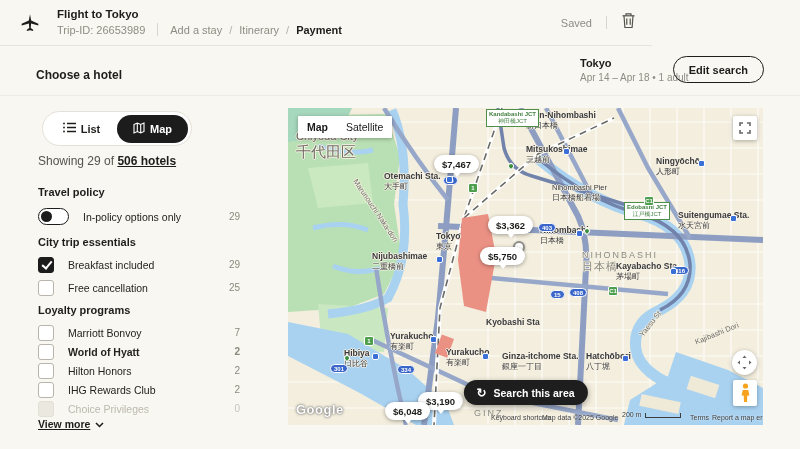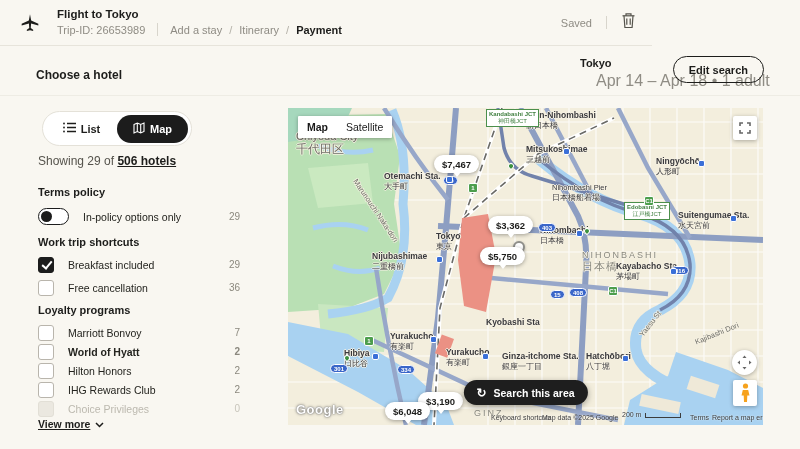--- a/index.html
+++ b/index.html
@@ -17,21 +17,21 @@
   .crumb.active { color:#1d1d1b; font-weight:700; }
   .crumb-sep { color:#b4b1a8; margin:0 7px; }
   .topbar-right { position:absolute; right:16px; top:12px; display:flex; align-items:center; }
   .saved { font-size:11px; color:#8f8c84; }
 
   
   .subbar { position:absolute; top:46px; left:0; width:800px; height:50px; border-bottom:1px solid #eeece4; }
   .page-title { position:absolute; left:36px; top:22px; font-size:12px; font-weight:700; }
   .dest-block { position:absolute; left:580px; top:11px; }
   .dest-name { font-size:11px; font-weight:700; }
-  .dest-dates { font-size:16px; color:#8f8c84; margin-top:3px;margin-left:16px; }
+  .dest-dates { font-size:10px; color:#8f8c84; margin-top:3px; }
   .edit-btn { position:absolute; right:36px; top:10px; height:27px; padding:0 15px; border:1.5px solid #1d1d1b; border-radius:16px; background:transparent; font-family:inherit; font-size:11px; font-weight:700; color:#1d1d1b; display:flex; align-items:center; cursor:pointer; }
 
   
   .sidebar { position:absolute; left:38px; top:108px; width:202px; height:330px; }
   .view-toggle { position:absolute; left:4px; top:3px; width:150px; height:35px; background:#fff; border:1px solid #e4e1d8; border-radius:20px; display:flex; align-items:center; padding:3px; }
   .seg { flex:1; height:28px; display:flex; align-items:center; justify-content:center; gap:5px; font-size:11px; font-weight:700; cursor:pointer; border-radius:15px; }
   .seg-list .seg-label { }
   .seg-map { background:#1c1c1c; color:#fff; }
   .results { position:absolute; left:0; top:46px; font-size:12px; color:#55534c; }
   .results a { color:#1d1d1b; font-weight:600; text-decoration:underline; cursor:pointer; }
@@ -48,21 +48,21 @@
   .frow.disabled .lbl { color:#bcb9af; }
   .frow.disabled .cnt { color:#c8c5bb; }
   .view-more { position:absolute; left:0; top:310px; font-size:10.5px; font-weight:700; text-decoration:underline; cursor:pointer; display:flex; align-items:center; gap:5px; }
 
   
   .map { position:absolute; left:288px; top:108px; width:475px; height:317px; overflow:hidden; background:#f3eedd; }
   .map svg.bg { position:absolute; left:0; top:0; }
   .mlabel { position:absolute; font-size:8.5px; font-weight:700; color:#3a3a3e; line-height:1.15; text-shadow:-1px 0 #f6f1e3,1px 0 #f6f1e3,0 1px #f6f1e3,0 -1px #f6f1e3; white-space:nowrap; }
   .mlabel .ja { display:block; font-size:8px; font-weight:400; }
   .mlabel.city { font-size:11px; font-weight:400; color:#6f6f68; }
-  .mlabel.city .ja { font-size:12px; }
+  .mlabel.city .ja { font-size:15px; }
   .mlabel.district { font-size:9px; letter-spacing:2px; color:#8a8a80; font-weight:400; }
   .mlabel.district .ja { font-size:11px; letter-spacing:1px; }
   .mlabel.street { font-size:7.5px; font-weight:400; color:#6e6e68; }
   .mlabel.jct { border:1px solid #4b8f4b; background:#fff; color:#3f7f3f; font-size:6px; font-weight:700; padding:1px 2px; text-align:center; text-shadow:none; }
   .mlabel.jct .ja { font-size:6px; color:#3f7f3f; }
   .shield { position:absolute; background:#3a66c9; color:#fff; font-size:6px; font-weight:700; height:9px; line-height:8px; padding:0 3px; border-radius:5px; border:1px solid #fff; }
   .gshield { position:absolute; background:#4d9e4d; color:#fff; font-size:6px; font-weight:700; width:10px; height:10px; line-height:9px; text-align:center; border-radius:2px; border:1px solid #fff; }
   .metro { position:absolute; width:7px; height:7px; background:#3a6fd8; border-radius:2px; border:1px solid #fff; }
   .gpin { position:absolute; width:6px; height:6px; background:#3d9140; border-radius:50% 50% 50% 0; transform:rotate(-45deg); border:1px solid #fff; }
   .price-pin { position:absolute; background:#fff; border-radius:9px; height:18px; padding:0 8px; font-size:9.5px; font-weight:700; color:#1d1d1b; display:flex; align-items:center; box-shadow:0 1px 4px rgba(0,0,0,.35); cursor:pointer; z-index:5; }
@@ -150,39 +150,39 @@
           </svg>
       </span>
       <span>Map</span>
     </div>
   </div>
 
   <div class="results">
     <span>Showing 29 of </span><a>506 hotels</a>
   </div>
 
-  <div class="sec-title" style="top:78px;">Terms policy</div>
+  <div class="sec-title" style="top:78px;">Travel policy</div>
   <div class="frow" style="top:100px;">
     <div class="toggle">
         <div class="knob"></div>
       </div>
     <span class="lbl">In-policy options only</span>
     <span class="cnt">29</span>
   </div>
 
-  <div class="sec-title" style="top:128px;">Work trip shortcuts</div>
+  <div class="sec-title" style="top:128px;">City trip essentials</div>
   <div class="frow" style="top:148px;">
     <div class="cbx checked"></div>
     <span class="lbl">Breakfast included</span>
     <span class="cnt">29</span>
   </div>
   <div class="frow" style="top:171px;">
     <div class="cbx"></div>
     <span class="lbl">Free cancellation</span>
-    <span class="cnt">36</span>
+    <span class="cnt">25</span>
   </div>
 
   <div class="sec-title" style="top:196px;">Loyalty programs</div>
   <div class="frow" style="top:216px;">
     <div class="cbx"></div>
     <span class="lbl">Marriott Bonvoy</span>
     <span class="cnt">7</span>
   </div>
   <div class="frow" style="top:235px;font-weight:bold;">
     <div class="cbx"></div>

